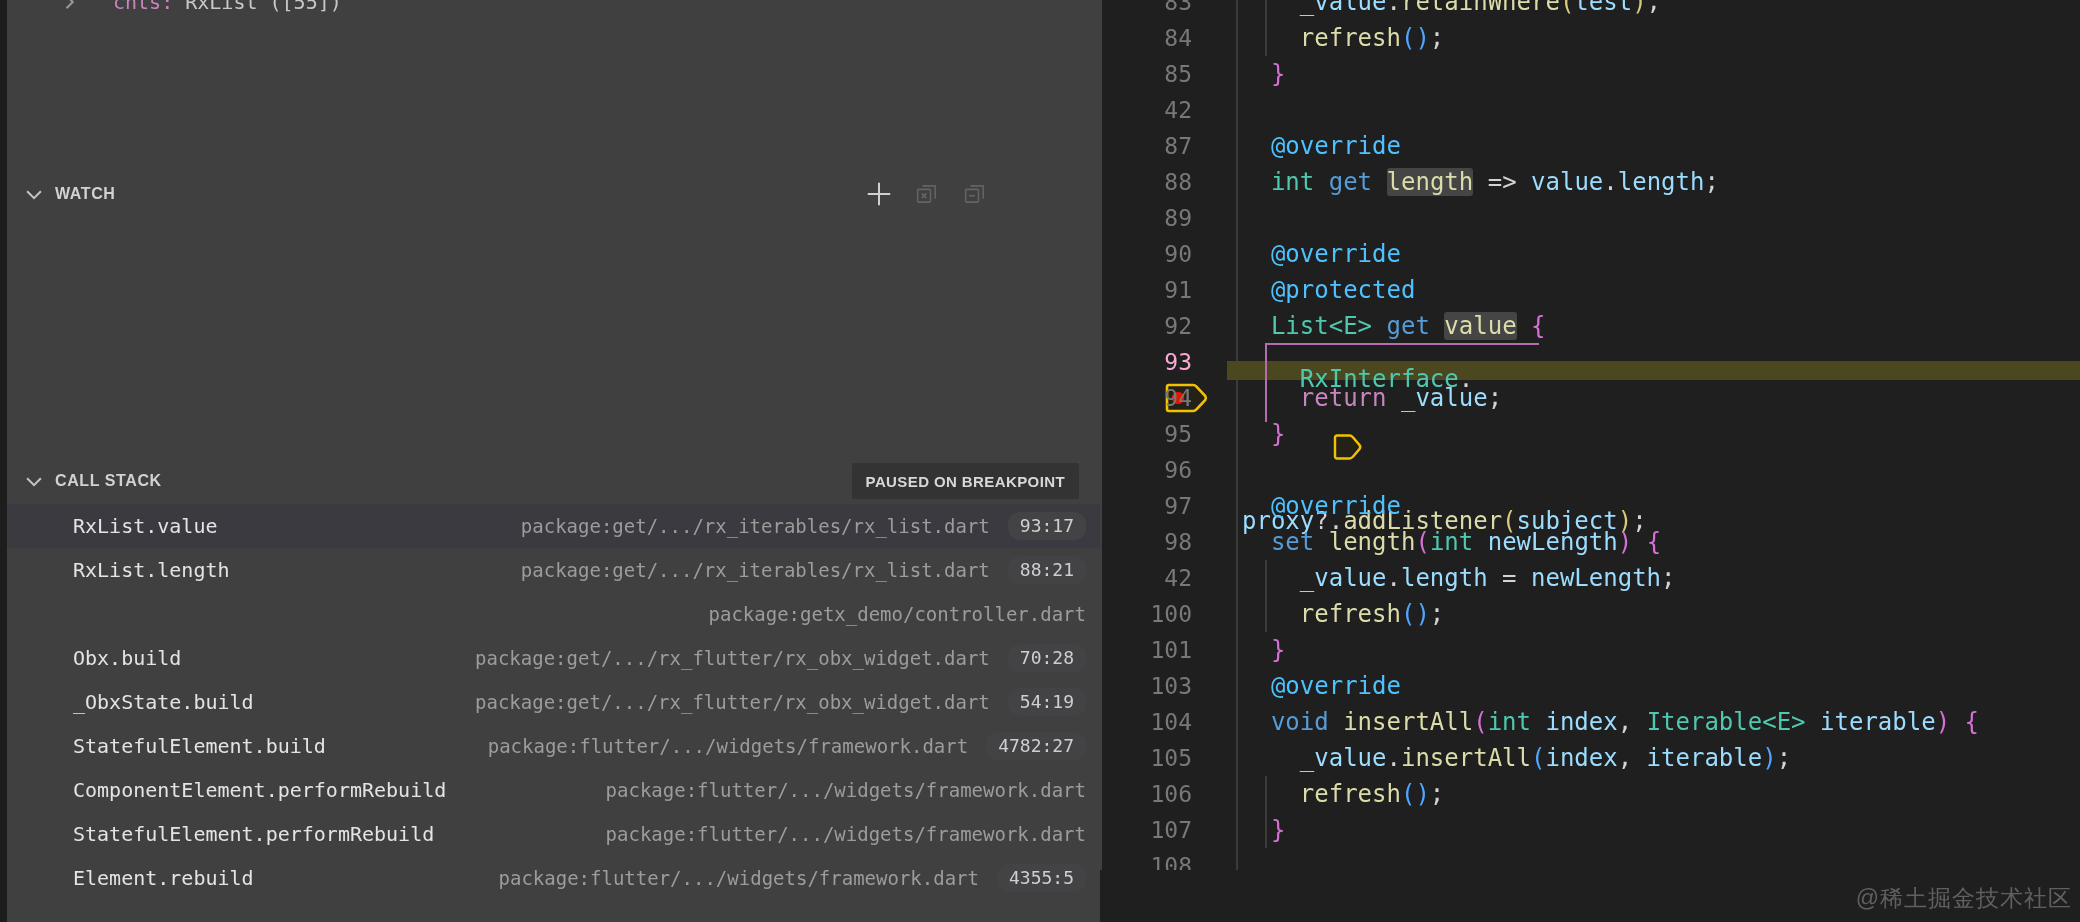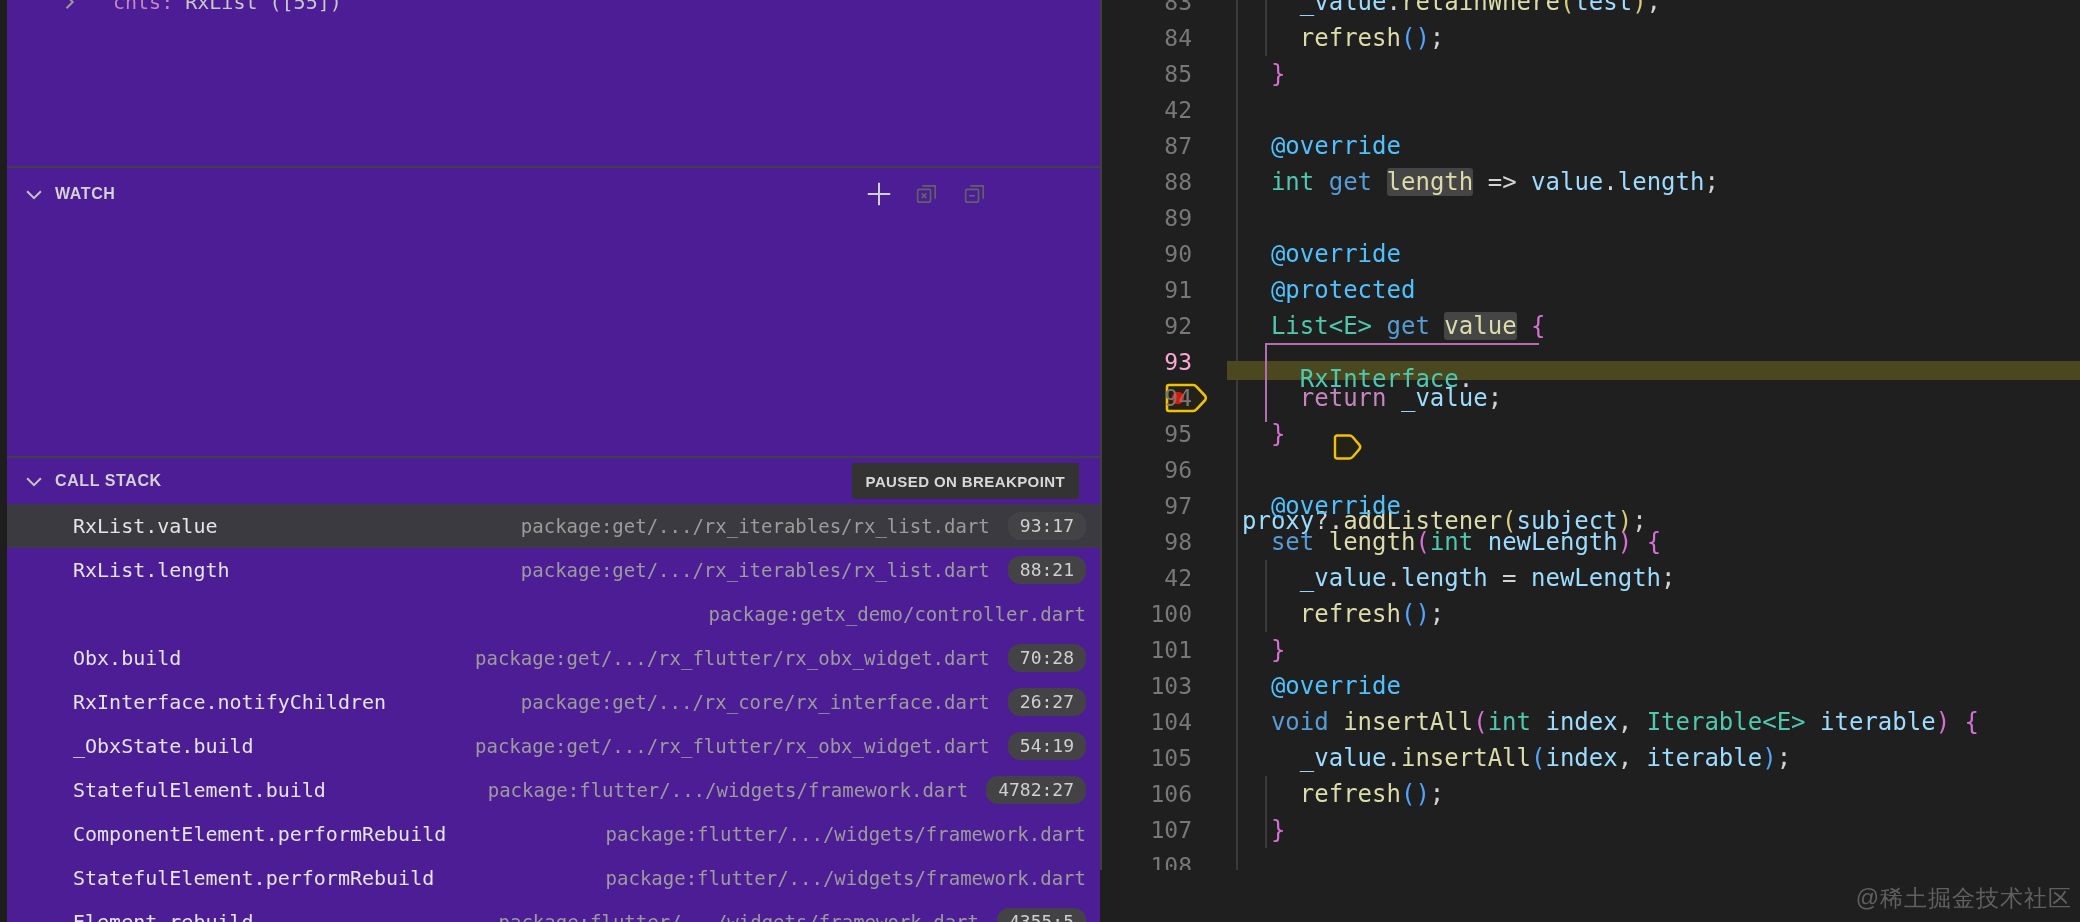--- a/index.html
+++ b/index.html
@@ -1,21 +1,21 @@
 <!DOCTYPE html>
 <html><head>
 <meta charset="utf-8">
 <style>
   html,body{margin:0;padding:0;background:#1f1f1f;}
   body{width:2080px;height:922px;overflow:hidden;position:relative;
        font-family:"Liberation Sans",sans-serif;-webkit-font-smoothing:antialiased;}
   .app{display:flex;width:2080px;height:922px;}
 
   
-  .sidebar{width:1100px;height:922px;background:#4c1d95;position:relative;flex:none;
+  .sidebar{width:1100px;height:922px;background:#404040;position:relative;flex:none;
            border-left:7px solid #1d1d1d;box-sizing:border-box;overflow:hidden;}
   .variables{height:166px;position:relative;border-bottom:2px solid #3f3f46;overflow:hidden;}
   .var-row{position:absolute;top:-15px;left:0;right:0;height:34px;display:flex;align-items:center;
            font-family:"DejaVu Sans Mono",monospace;font-size:20px;}
   .var-twisty{margin-left:52px;width:20px;height:20px;flex:none;}
   .var-name{color:#c586c0;margin-left:34px;}
   .var-value{color:#c8c8c8;margin-left:12px;}
 
   .sec-header{height:52px;display:flex;align-items:center;position:relative;}
   .sec-chevron{margin-left:16px;width:22px;height:22px;flex:none;}
@@ -139,25 +139,20 @@
             <span class="cs-path">package:get/.../rx_iterables/rx_list.dart</span>
             <span class="cs-badge">88:21</span>
           </div>
           <div class="cs-row">
             <span class="cs-path">package:getx_demo/controller.dart</span>
           </div>
           <div class="cs-row">
             <span class="cs-name">Obx.build</span>
             <span class="cs-path">package:get/.../rx_flutter/rx_obx_widget.dart</span>
             <span class="cs-badge">70:28</span>
-          </div>
-          <div class="cs-row">
-            <span class="cs-name">RxInterface.notifyChildren</span>
-            <span class="cs-path">package:get/.../rx_core/rx_interface.dart</span>
-            <span class="cs-badge">26:27</span>
           </div>
           <div class="cs-row">
             <span class="cs-name">_ObxState.build</span>
             <span class="cs-path">package:get/.../rx_flutter/rx_obx_widget.dart</span>
             <span class="cs-badge">54:19</span>
           </div>
           <div class="cs-row">
             <span class="cs-name">StatefulElement.build</span>
             <span class="cs-path">package:flutter/.../widgets/framework.dart</span>
             <span class="cs-badge">4782:27</span>

